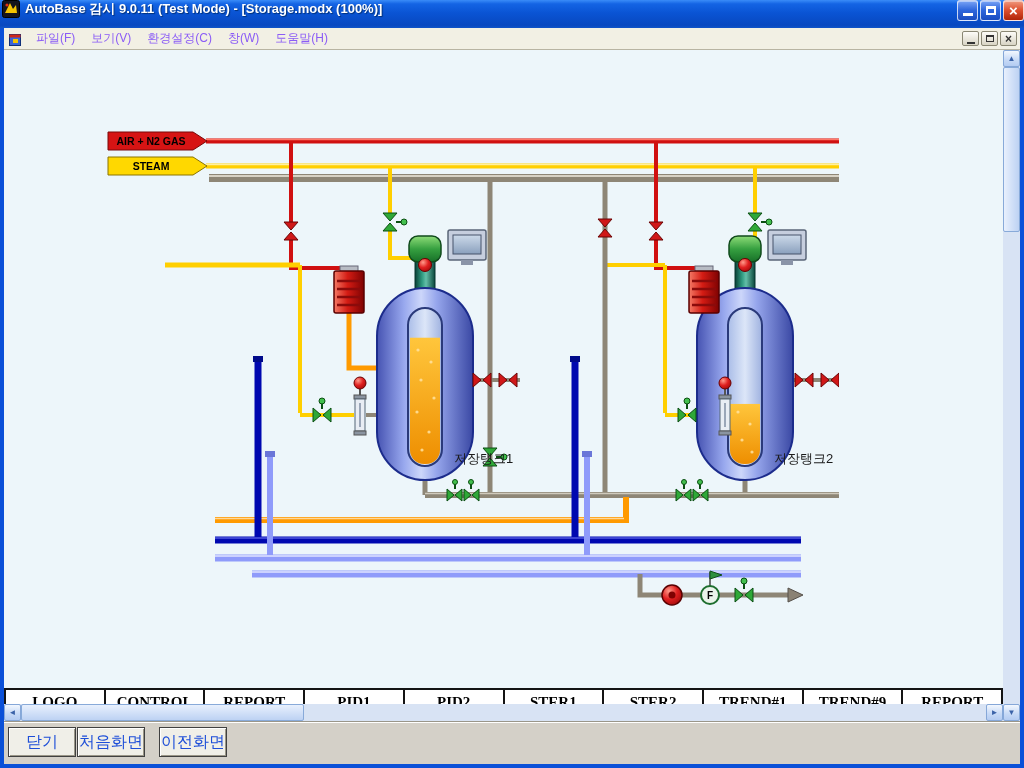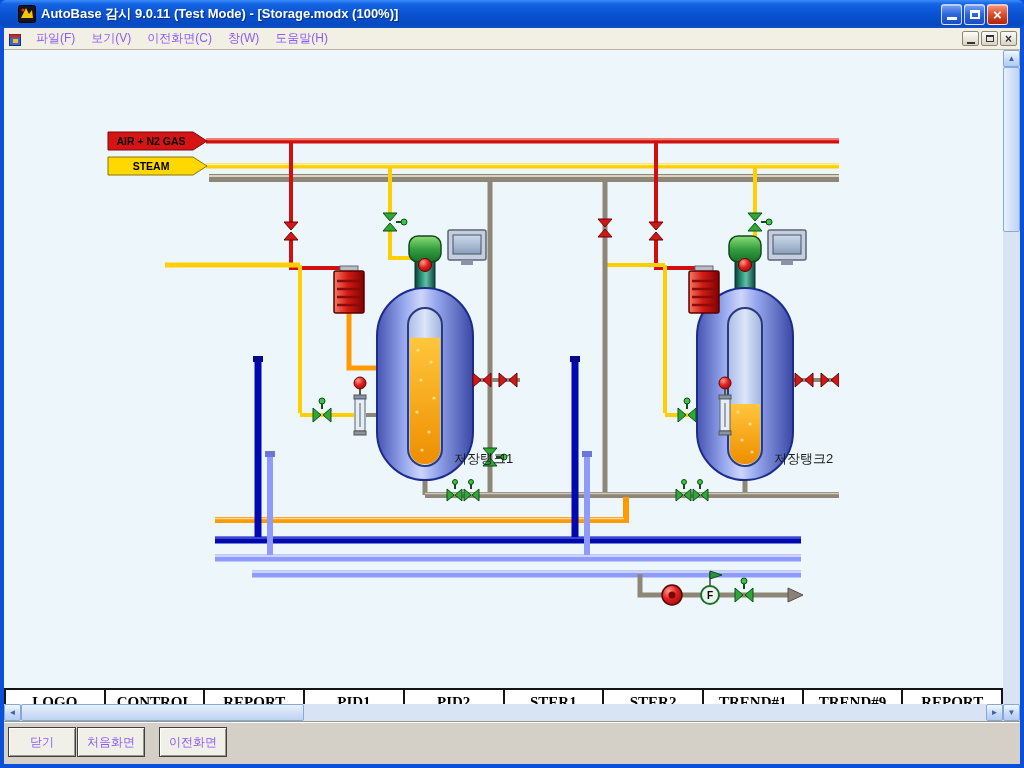--- a/index.html
+++ b/index.html
@@ -2,21 +2,21 @@
 <html><head>
 <meta charset="utf-8">
 <style>
   *{margin:0;padding:0;box-sizing:border-box;}
   body{width:1024px;height:768px;overflow:hidden;font-family:"Liberation Sans",sans-serif;}
   .window{position:relative;width:1024px;height:768px;background:#0a50d8;overflow:hidden;}
 
   
   .titlebar{position:absolute;left:0;top:0;width:1024px;height:28px;
     background:linear-gradient(180deg,#3a8cf8 0%,#1464e4 14%,#0a54d4 46%,#0848c0 90%,#1054c8 100%);
-    display:flex;align-items:center;padding:0 16px;border-radius:6px;}
+    display:flex;align-items:flex-start;padding:0 0;}
   .app-icon{width:18px;height:18px;margin:0 5px 0 2px;flex:0 0 auto;}
   .title-text{color:#fff;font-weight:bold;font-size:13px;text-shadow:1px 1px 1px #003078;white-space:nowrap;flex:1 1 auto;}
   .tb-btns{display:flex;gap:2px;}
   .tb-btn{width:21px;height:21px;border-radius:3px;border:1px solid rgba(255,255,255,.75);
     display:flex;align-items:center;justify-content:center;cursor:pointer;
     box-shadow:inset 0 1px 0 rgba(255,255,255,.45);}
   .tb-min,.tb-max{background:linear-gradient(180deg,#7aa4f6 0%,#2e66dc 48%,#1a4cc0 100%);}
   .tb-close{background:linear-gradient(180deg,#f09a80 0%,#dd4f2e 48%,#b02408 100%);}
   .tb-min{align-items:flex-end;}
   .g-min{display:block;width:10px;height:3px;background:#fff;margin-bottom:4px;}
@@ -57,21 +57,21 @@
   .v-thumb{position:absolute;left:0;top:17px;width:17px;height:165px;border:1px solid #88aad9;border-radius:2px;
     background:linear-gradient(90deg,#e8f0fd,#bdd2f3);cursor:pointer;}
   .h-thumb{position:absolute;left:17px;top:0;width:283px;height:17px;border:1px solid #88aad9;border-radius:2px;
     background:linear-gradient(180deg,#e8f0fd,#bdd2f3);cursor:pointer;}
 
   
   .bottompanel{position:absolute;left:4px;top:721px;width:1016px;height:43px;background:#d4d0c8;
     border-top:1px solid #9a968a;box-shadow:inset 0 1px 0 #fff;}
   .panel-btn{position:absolute;top:5px;width:68px;height:30px;background:#f0efe8;border:1px solid #404040;cursor:pointer;
     box-shadow:inset 1px 1px 0 #fff,inset -1px -1px 0 #9a9688;
-    font-size:12px;display:flex;align-items:center;justify-content:center;color:#8b5cf6;}
+    font-size:16px;display:flex;align-items:center;justify-content:center;color:#1d4ed8;}
   .pb-0{left:4px;} .pb-1{left:73px;} .pb-2{left:155px;}
 
   svg text{font-family:"Liberation Sans",sans-serif;}
 </style>
 </head>
 <body>
 
 <div class="window">
 
   <div class="titlebar">
@@ -95,21 +95,21 @@
   </div>
 
   <div class="menubar">
     <svg class="mdi-doc-icon" viewBox="0 0 15 14">
       <rect x="0.5" y="2.5" width="11" height="11" fill="#3a64d8" stroke="#10307a"></rect>
       <rect x="0.5" y="2.5" width="11" height="3" fill="#d02818"></rect>
       <rect x="4" y="7" width="5" height="4" fill="#f4c400"></rect>
     </svg>
     <span class="menu-item">파일(F)</span>
     <span class="menu-item">보기(V)</span>
-    <span class="menu-item">이전화면(C)</span>
+    <span class="menu-item">환경설정(C)</span>
     <span class="menu-item">창(W)</span>
     <span class="menu-item">도움말(H)</span>
     <div class="mdi-btns">
       <div class="mdi-btn">
           <span class="g-mdi-min"></span>
         </div>
       <div class="mdi-btn">
           <span class="g-mdi-max"></span>
         </div>
       <div class="mdi-btn">

